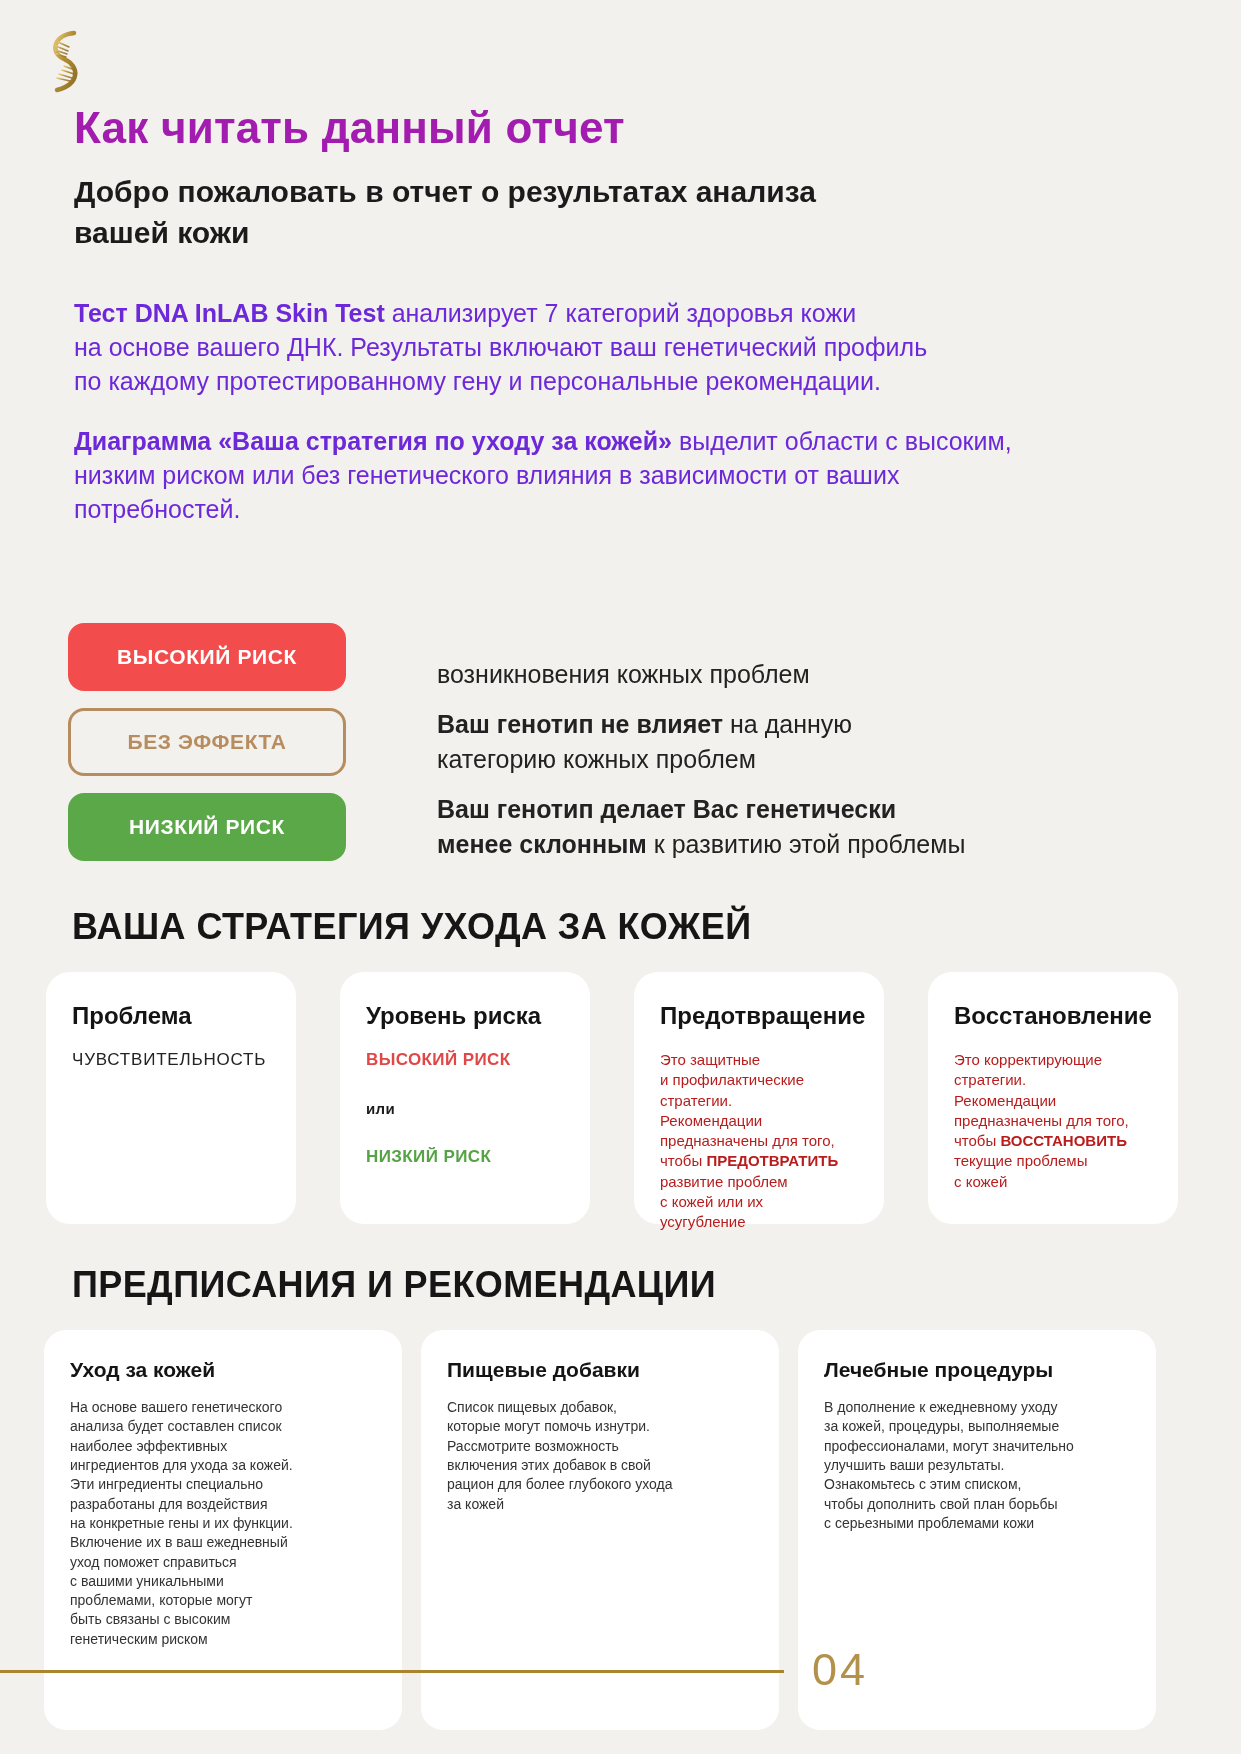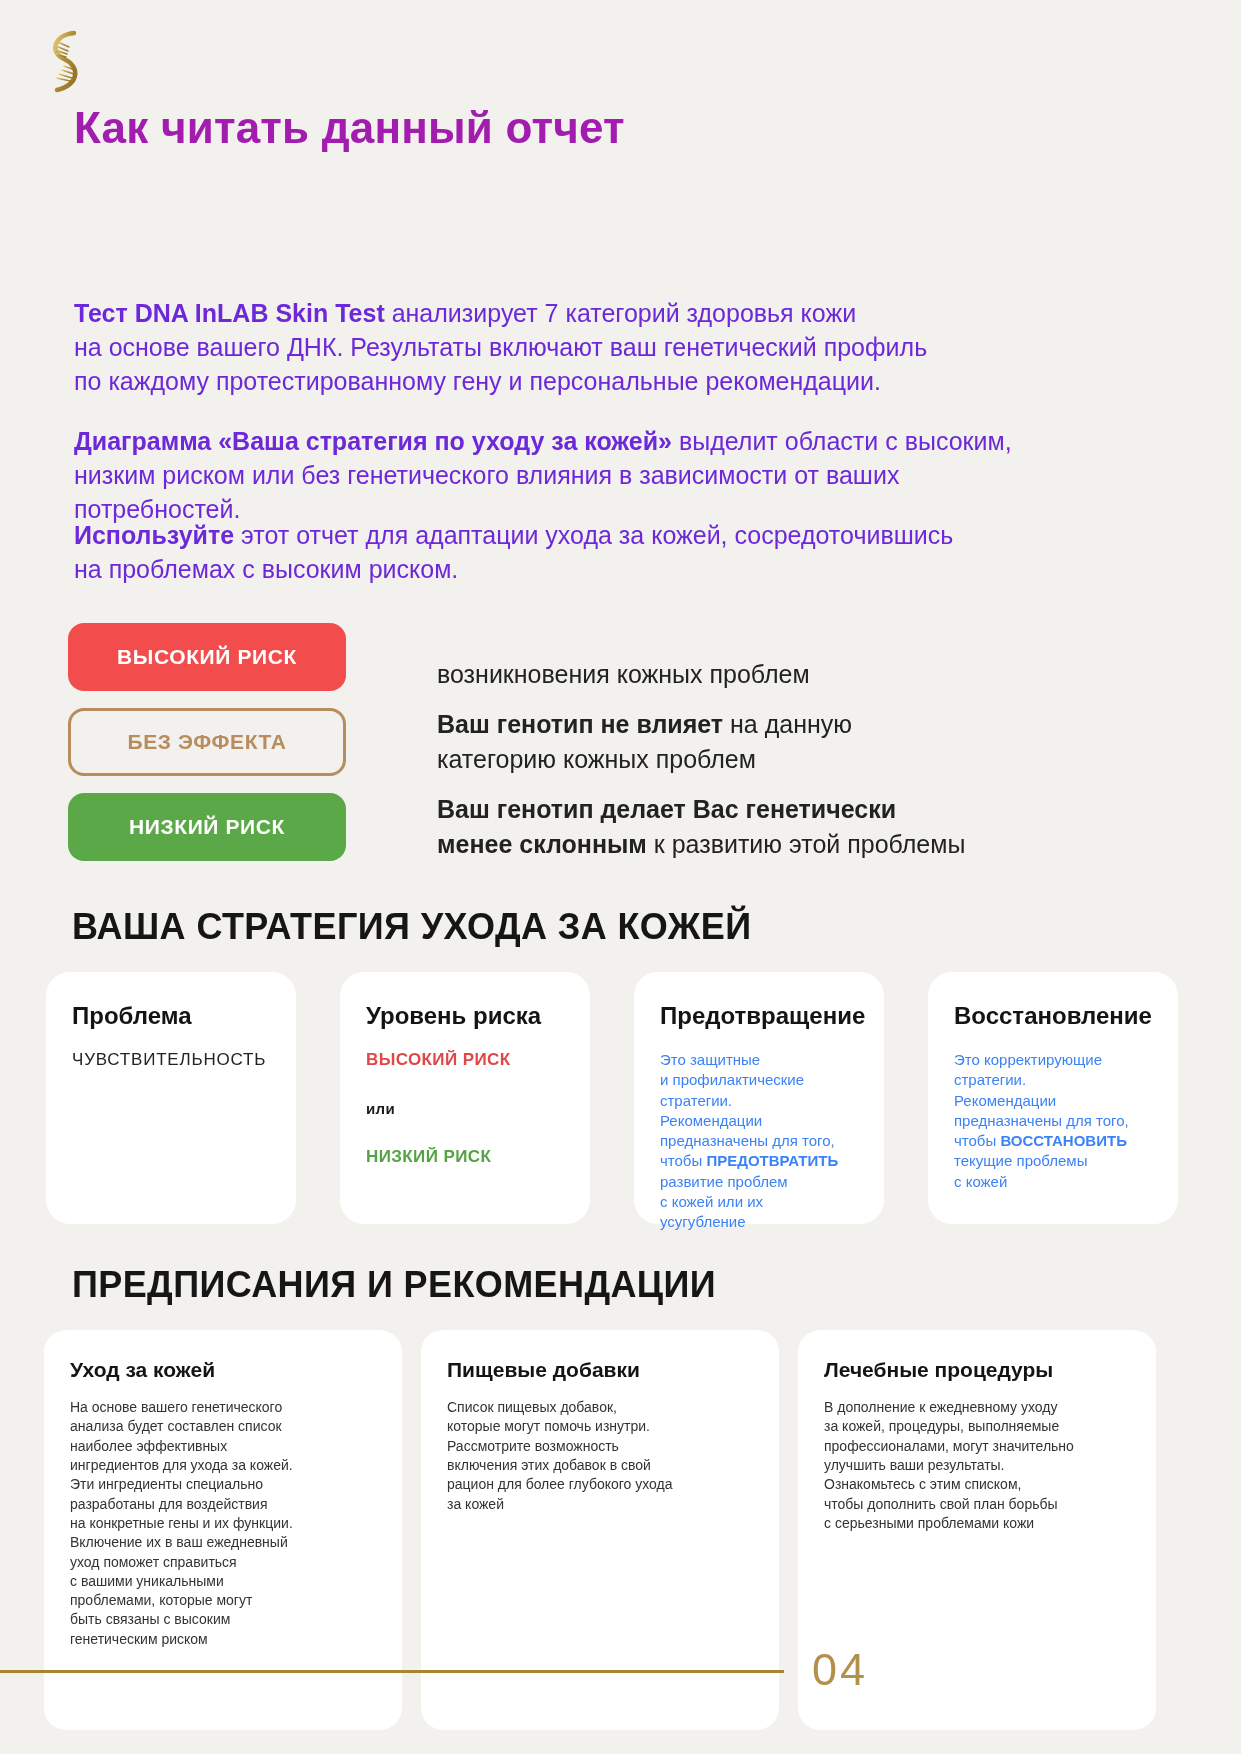--- a/index.html
+++ b/index.html
@@ -54,21 +54,21 @@
   .scard{
     width:250px;height:252px;background:#ffffff;border-radius:24px;
     padding:30px 26px;box-sizing:border-box;
   }
   .scard-title{margin:0 0 20px 0;font-size:24px;font-weight:800;color:#141414;}
   .problem-value{font-size:17px;letter-spacing:.8px;color:#232323;}
   .risk-line{font-size:17px;font-weight:700;letter-spacing:.4px;margin:0 0 30px 0;}
   .risk-high{color:#e04747;}
   .risk-or{font-size:15px;color:#1c1c1c;}
   .risk-low{color:#55a345;margin-bottom:0;}
-  .scard-body{font-size:15px;line-height:1.35;color:#3b82f6;}
+  .scard-body{font-size:15px;line-height:1.35;color:#b91c1c;}
 
   .cards-rec{position:absolute;left:44px;top:1330px;display:flex;gap:19px;}
   .rcard{
     width:358px;height:400px;background:#ffffff;border-radius:22px;
     padding:28px 26px;box-sizing:border-box;
   }
   .rcard-title{margin:0 0 16px 0;font-size:21px;font-weight:800;color:#141414;}
   .rcard-body{font-size:14px;line-height:1.38;color:#333333;}
 
   .footer-rule{position:absolute;left:0;top:1670px;width:784px;height:3px;background:#a8862f;}
@@ -99,31 +99,31 @@
         <line x1="12" y1="24" x2="22" y2="27"></line>
         <line x1="20" y1="36" x2="31" y2="40"></line>
         <line x1="18" y1="40" x2="30" y2="44"></line>
         <line x1="15" y1="44" x2="28" y2="48"></line>
         <line x1="13" y1="48" x2="26" y2="51"></line>
       </g>
     </svg>
   </div>
 
   <h1 class="title">Как читать данный отчет</h1>
+  <h2 class="subtitle pre">Добро пожаловать в отчет о результатах анализа
+вашей кожи</h2>
 
   <p class="para pre p1"><span class="b">Тест DNA InLAB Skin Test</span><span> анализирует 7 категорий здоровья кожи
 на основе вашего ДНК. Результаты включают ваш генетический профиль
 по каждому протестированному гену и персональные рекомендации.</span></p>
 
   <p class="para pre p2"><span class="b">Диаграмма «Ваша стратегия по уходу за кожей»</span><span> выделит области с высоким,
 низким риском или без генетического влияния в зависимости от ваших
 потребностей.</span></p>
 
-  <p class="para pre p3"><span class="b">Используйте</span><span> этот отчет для адаптации ухода за кожей, сосредоточившись
-на проблемах с высоким риском.</span></p>
 
   <div class="legend-row row-high">
     <div class="badge badge-high">ВЫСОКИЙ РИСК</div>
     <p class="legend-desc pre"><span>
 возникновения кожных проблем</span></p>
   </div>
 
   <div class="legend-row row-none">
     <div class="badge badge-none">БЕЗ ЭФФЕКТА</div>
     <p class="legend-desc pre"><span class="b">Ваш генотип не влияет</span><span> на данную

